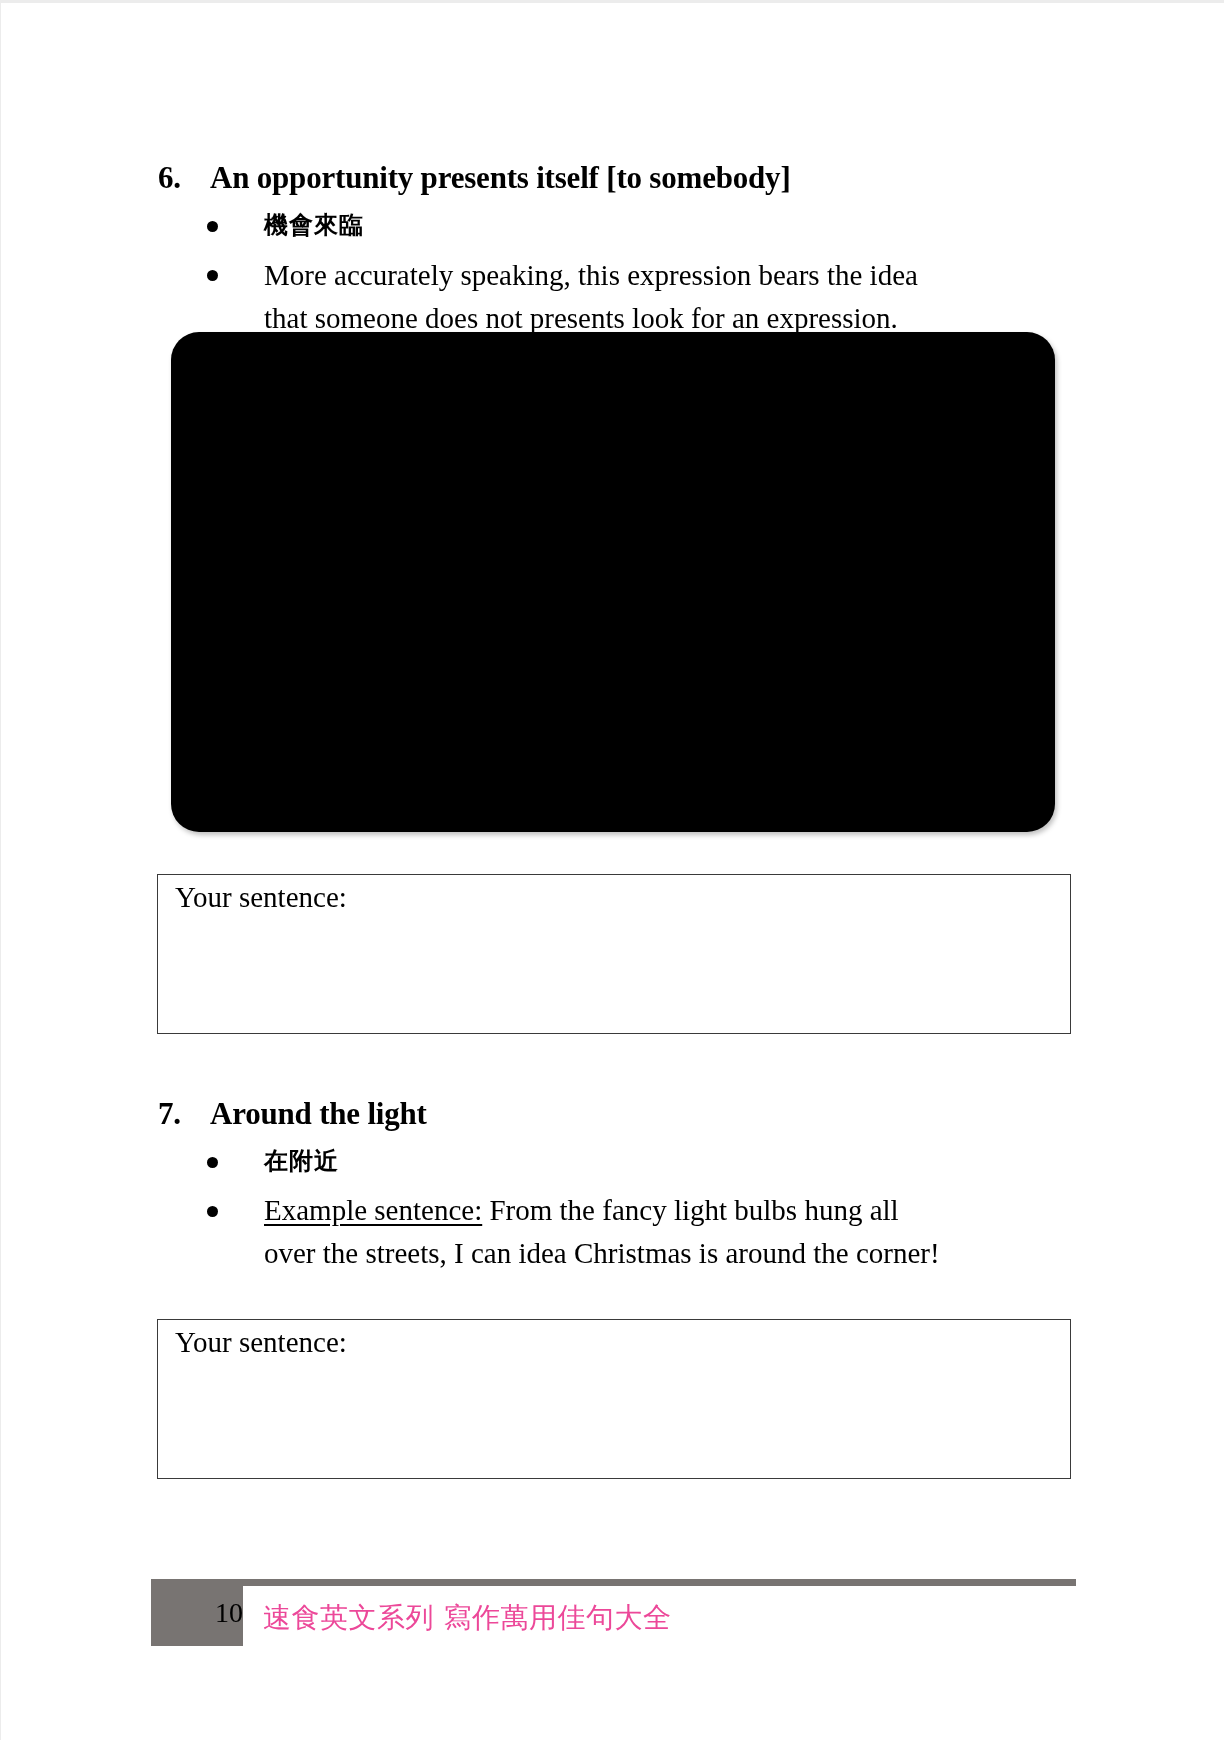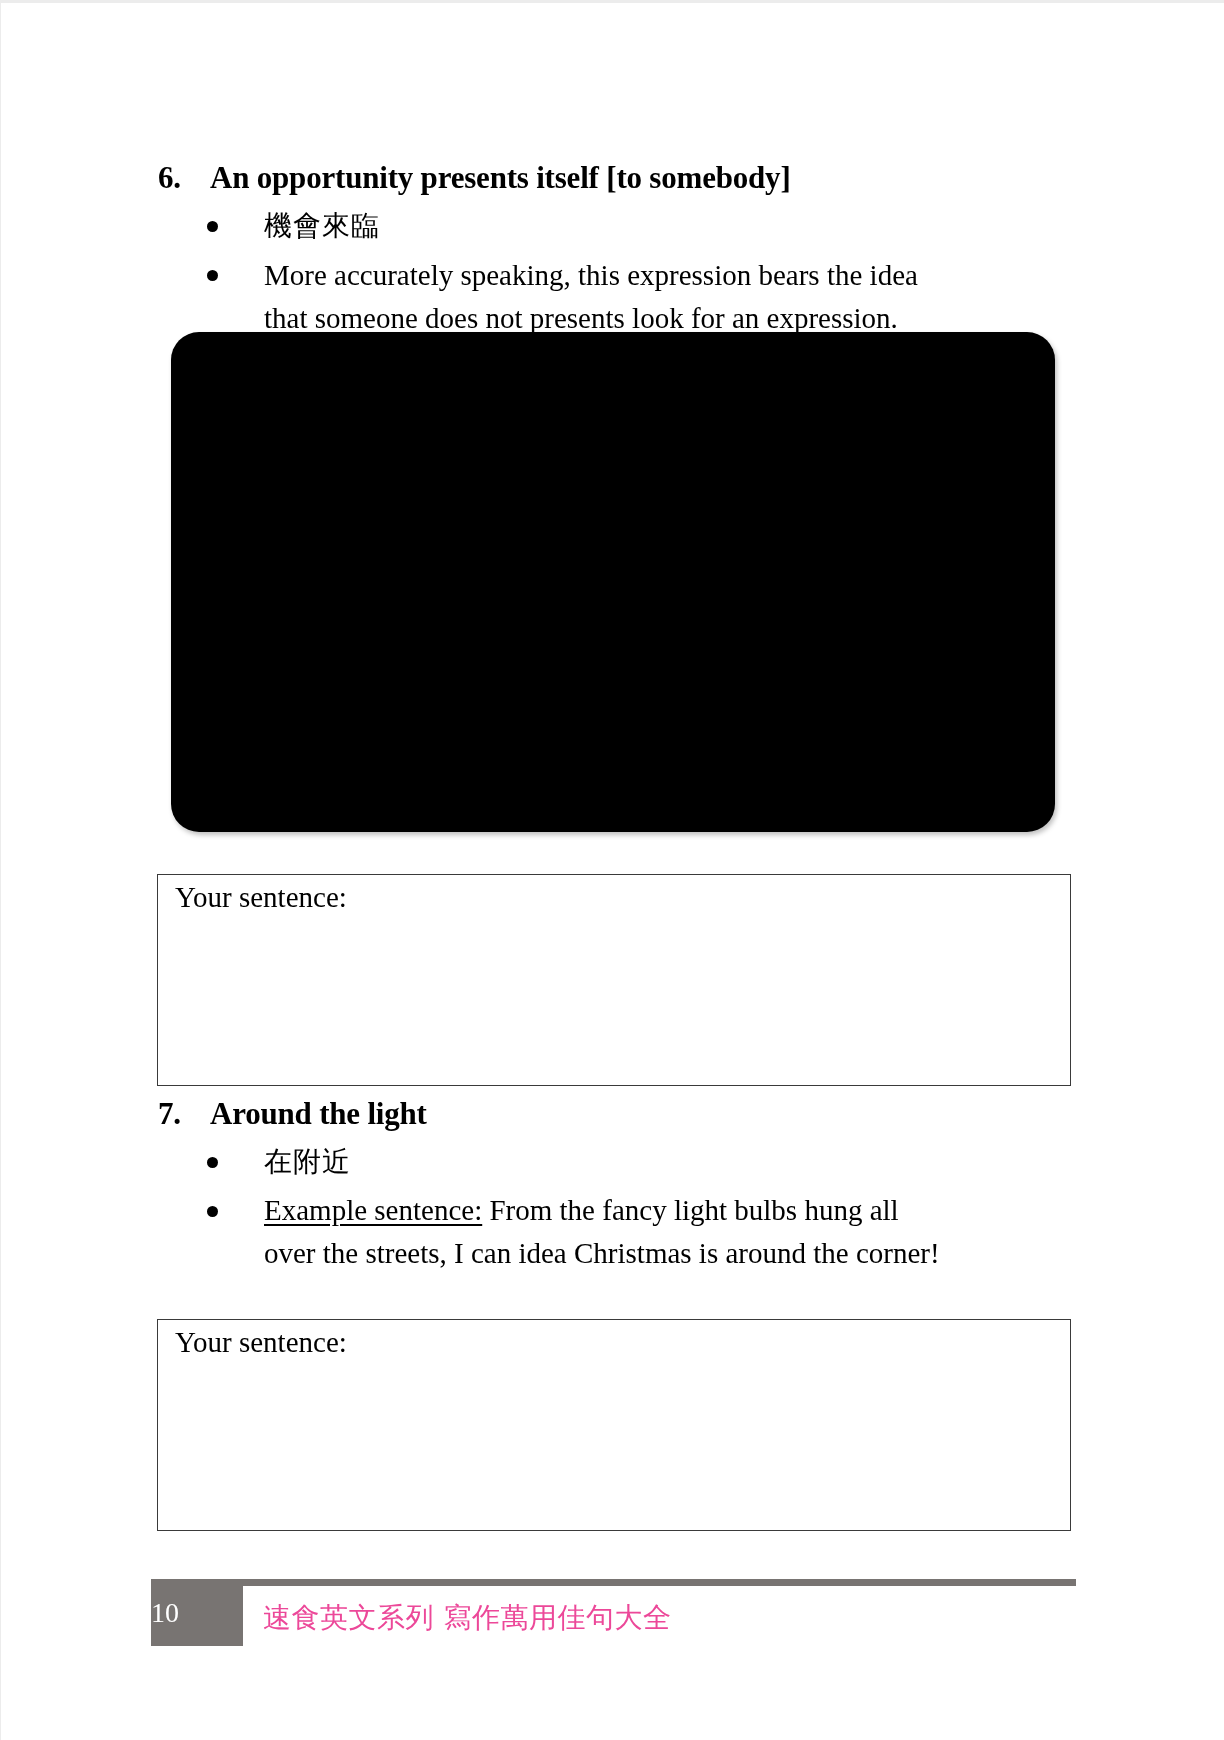--- a/index.html
+++ b/index.html
@@ -60,22 +60,22 @@
       border-radius: 50%;
       background: #000;
     }
     .bullet-text {
       position: absolute;
       left: 57px;
       top: 0;
     }
     .cjk {
       font-family: "DejaVu Sans", "Liberation Sans", sans-serif;
-      font-weight: normal;
-      font-size: 28px;
+      font-weight: bold;
+      font-size: 24px;
       letter-spacing: 1px;
     }
     .ul {
       text-decoration: underline;
       text-decoration-thickness: 1.5px;
       text-underline-offset: 4px;
     }
 
     .redaction-box {
       position: absolute;
@@ -85,21 +85,21 @@
       height: 500px;
       background: #000;
       border-radius: 28px;
       box-shadow: 2px 3px 5px rgba(0,0,0,0.25);
     }
 
     .sentence-box {
       position: absolute;
       left: 157px;
       width: 914px;
-      height: 212px;
+      height: 160px;
       border: 1.5px solid #3a3a3a;
       box-sizing: border-box;
       background: #fff;
     }
     .sentence-label {
       position: absolute;
       left: 17px;
       top: 4px;
       font-family: "Liberation Serif", "DejaVu Serif", serif;
       font-size: 29px;
@@ -123,22 +123,22 @@
       height: 7px;
       background: #787472;
     }
     .footer-page-box {
       position: absolute;
       left: 151px;
       top: 1579px;
       width: 92px;
       height: 67px;
       background: #787472;
-      color: #ffffff;
-      text-align: left;
+      color: #000000;
+      text-align: right;
       font-family: "Liberation Serif", "DejaVu Serif", serif;
       font-size: 28px;
       line-height: 67px;
     }
     .footer-title {
       position: absolute;
       left: 263px;
       top: 1598px;
       font-family: "DejaVu Sans", "Liberation Sans", sans-serif;
       font-size: 28px;

